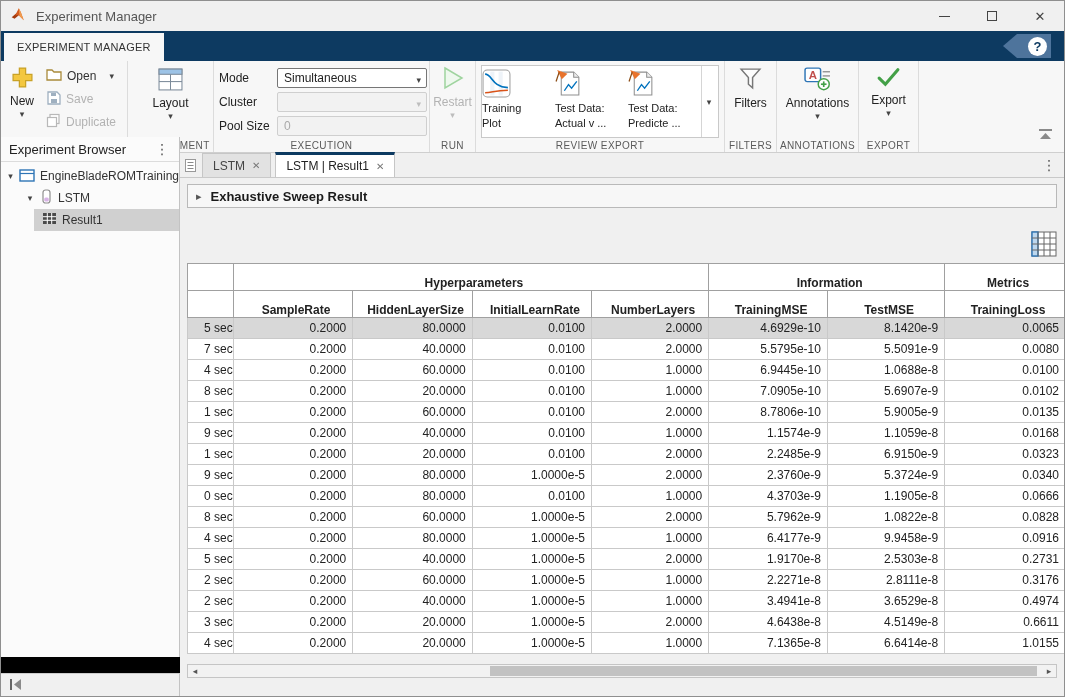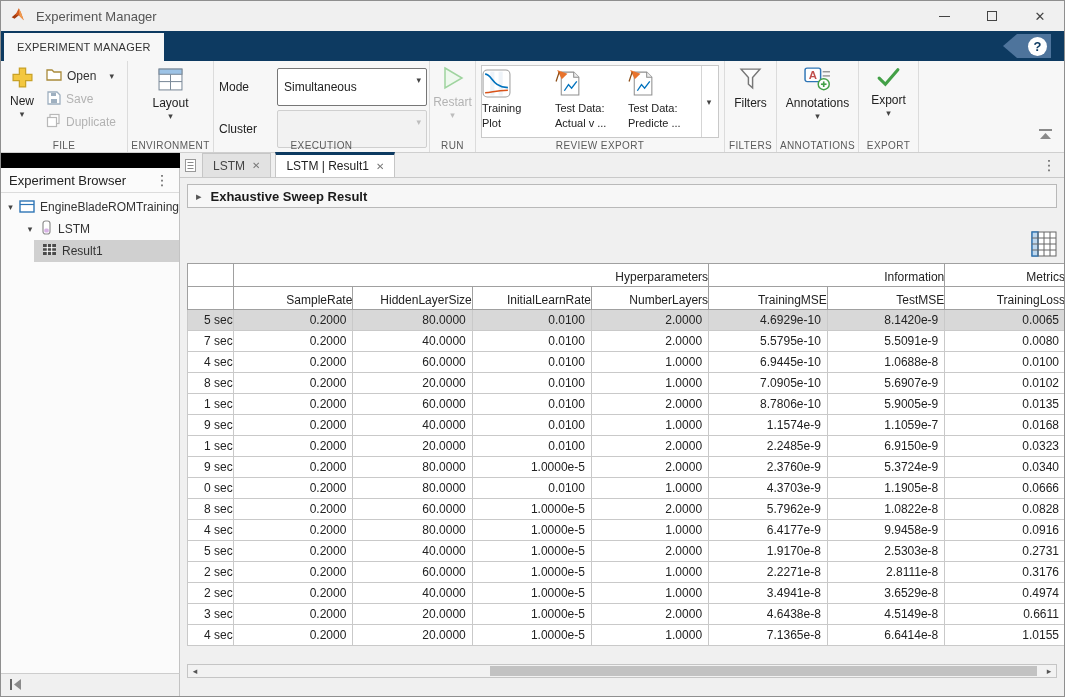--- a/index.html
+++ b/index.html
@@ -24,30 +24,30 @@
   .toolstrip{position:absolute;left:0;top:60px;width:100%;height:92px;background:#f7f7f7;border-bottom:1px solid #cfcfcf;display:flex}
   .ts-section{position:relative;height:100%;border-right:1px solid #dcdcdc;padding:3px 5px 14px 5px;flex-shrink:0}
   .ts-label{position:absolute;bottom:1px;left:0;right:0;text-align:center;font-size:10px;color:#5a5a5a;letter-spacing:.4px;white-space:nowrap}
   .big-btn{display:flex;flex-direction:column;align-items:center;gap:2px;font-size:12px;color:#222;padding:2px 4px;text-align:center}
   .dd{font-size:9px;color:#444;line-height:8px}
   .dd.dis{color:#bdbdbd}
   .small-btn{display:flex;align-items:center;height:23px;font-size:12px;color:#333;gap:5px;padding:0 2px;white-space:nowrap}
   .disabled{color:#b3b3b3}
   .file-flex{display:flex;gap:6px}
   .exec-grid{display:grid;grid-template-columns:52px 150px;gap:4px 6px;align-items:center;padding-top:4px;font-size:12px;color:#222}
-  .combo{height:38px;border:1px solid #767676;border-radius:2px;background:#fff;display:flex;align-items:center;padding:0 6px;font-size:12px;position:relative}
+  .combo{height:20px;border:1px solid #767676;border-radius:2px;background:#fff;display:flex;align-items:center;padding:0 6px;font-size:12px;position:relative}
   .combo .dd{position:absolute;right:5px;top:7px}
   .combo.dis{border-color:#cfcfcf;background:#f2f2f2;color:#a9a9a9}
   .gallery{display:flex;border:1px solid #c9c9c9;background:#fff;height:73px;margin-top:1px}
   .gallery-item{width:73px;display:flex;flex-direction:column;align-items:flex-start;padding-top:3px;font-size:11px;color:#222;text-align:center;line-height:1.3}
   .gallery-arrow{width:15px;border-left:1px solid #d5d5d5;display:flex;align-items:center;justify-content:center;color:#444;font-size:9px}
   .collapse-ribbon{position:absolute;right:12px;bottom:8px}
 
   
-  .sidebar{position:absolute;left:0;top:167px;width:179px;height:520px;background:#fbfbfb;border-right:1px solid #c3c3c3}
+  .sidebar{position:absolute;left:0;top:136px;width:179px;height:520px;background:#fbfbfb;border-right:1px solid #c3c3c3}
   .sb-header{height:25px;display:flex;align-items:center;justify-content:space-between;padding:0 10px 0 8px;font-size:13px;color:#222;border-bottom:1px solid #dcdcdc}
   .dots{color:#555;font-size:14px;line-height:10px}
   .tree{font-size:12px;color:#333;padding-top:3px}
   .tree-row{height:22px;display:flex;align-items:center;gap:5px}
   .tree-row .caret{font-size:9px;color:#444;width:10px;text-align:center}
   .tree-row.sel{background:linear-gradient(to right,transparent 33px,#d0d0d0 33px)}
   .sb-bottombar{position:absolute;left:0;top:672px;width:179px;height:25px;background:#f0f0f0;border-top:1px solid #cdcdcd;border-right:1px solid #c3c3c3;display:flex;align-items:center;padding-left:8px}
 
   
   .tabstrip{position:absolute;left:179px;top:152px;width:886px;height:25px;background:#f0f0f0;border-bottom:1px solid #c9c9c9;display:flex;align-items:flex-end}
@@ -59,21 +59,21 @@
   .tabstrip-dots{margin-left:auto;align-self:center;padding-right:10px}
 
   
   .content{position:absolute;left:179px;top:177px;width:886px;height:520px;background:#f0f0f0}
   .panel-header{position:absolute;left:7px;top:6px;width:870px;height:24px;background:#f7f7f7;border:1px solid #b9b9b9;display:flex;align-items:center;gap:9px;padding:0 8px;font-size:13px;font-weight:bold;color:#1a1a1a}
   .panel-caret{color:#555;font-size:11px;font-weight:normal}
   .gridview-btn{position:absolute;left:851px;top:53px;width:26px;height:26px;background:transparent;border:none}
 
   .table-wrap{position:absolute;left:7px;top:85px}
   table{border-collapse:collapse;background:#fff;font-size:12px;color:#222;table-layout:fixed;border:1px solid #8f8f8f}
-  thead th{font-weight:normal;text-align:right;padding:4px 0 0 6px;height:23px;background:#fff;border:1px solid #a0a0a0;overflow:hidden;white-space:nowrap}
+  thead th{font-weight:bold;text-align:center;padding:12px 0 0 6px;height:23px;background:#fff;border:1px solid #a0a0a0;overflow:hidden;white-space:nowrap}
   tbody td{border:1px solid #c9c9c9;height:21px;padding:0;overflow:hidden;white-space:nowrap}
   tbody td.num{text-align:right;padding-right:6px}
   tbody td.rowhead{padding-left:16px}
   tbody tr.sel td{background:#d8d8d8}
 
   .hscroll{position:absolute;left:7px;top:486px;width:870px;height:14px;background:#f2f2f2;border:1px solid #c5c5c5;display:flex;align-items:center}
   .hs-arrow{width:14px;text-align:center;font-size:9px;color:#555;line-height:12px}
   .hs-track{position:relative;flex:1;height:100%}
   .hs-thumb{position:absolute;left:288px;top:1px;width:547px;height:10px;background:#c2c2c2}
 </style>
@@ -481,21 +481,21 @@
               <td class="num">5.9005e-9</td>
               <td class="num">0.0135</td>
             </tr>
             <tr>
               <td class="rowhead">9 sec</td>
               <td class="num">0.2000</td>
               <td class="num">40.0000</td>
               <td class="num">0.0100</td>
               <td class="num">1.0000</td>
               <td class="num">1.1574e-9</td>
-              <td class="num">1.1059e-7</td>
+              <td class="num">1.1059e-8</td>
               <td class="num">0.0168</td>
             </tr>
             <tr>
               <td class="rowhead">1 sec</td>
               <td class="num">0.2000</td>
               <td class="num">20.0000</td>
               <td class="num">0.0100</td>
               <td class="num">2.0000</td>
               <td class="num">2.2485e-9</td>
               <td class="num">6.9150e-9</td>

